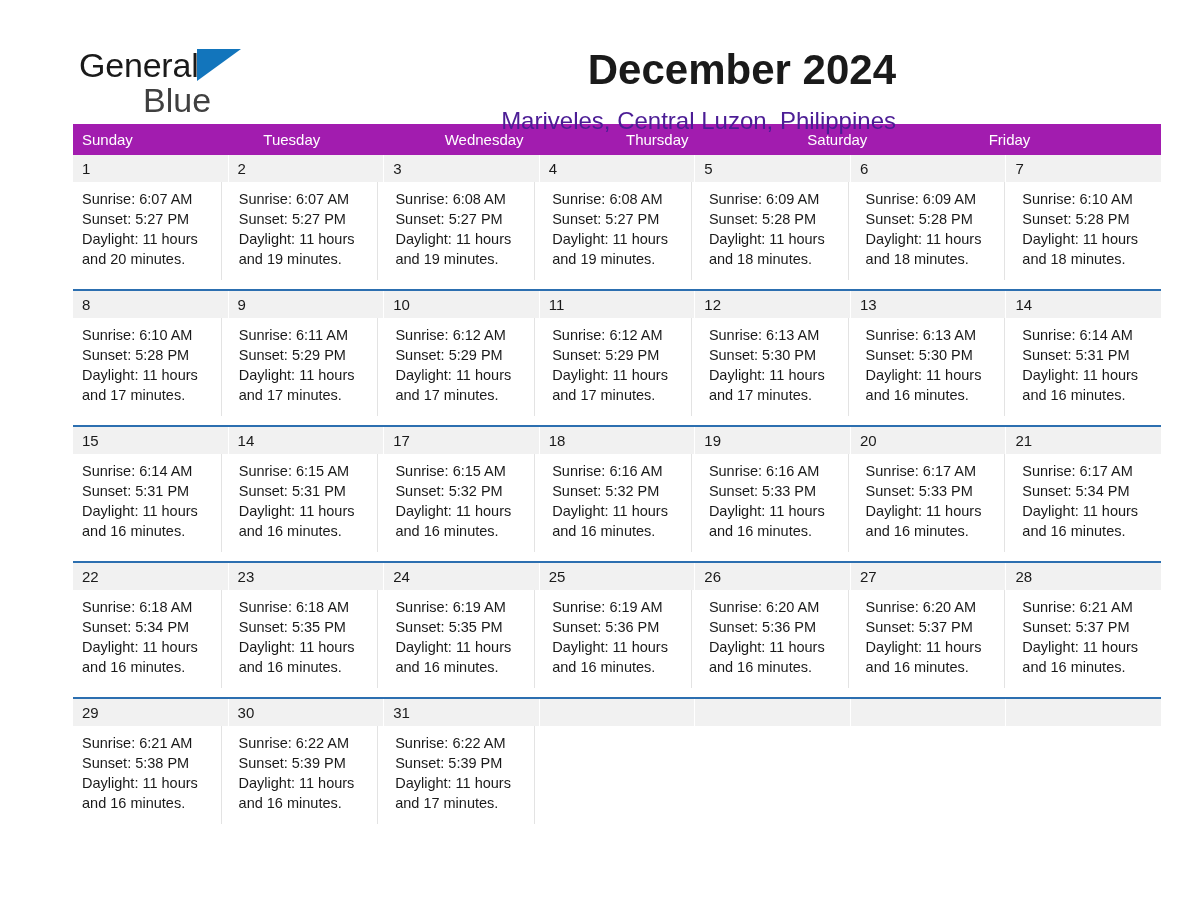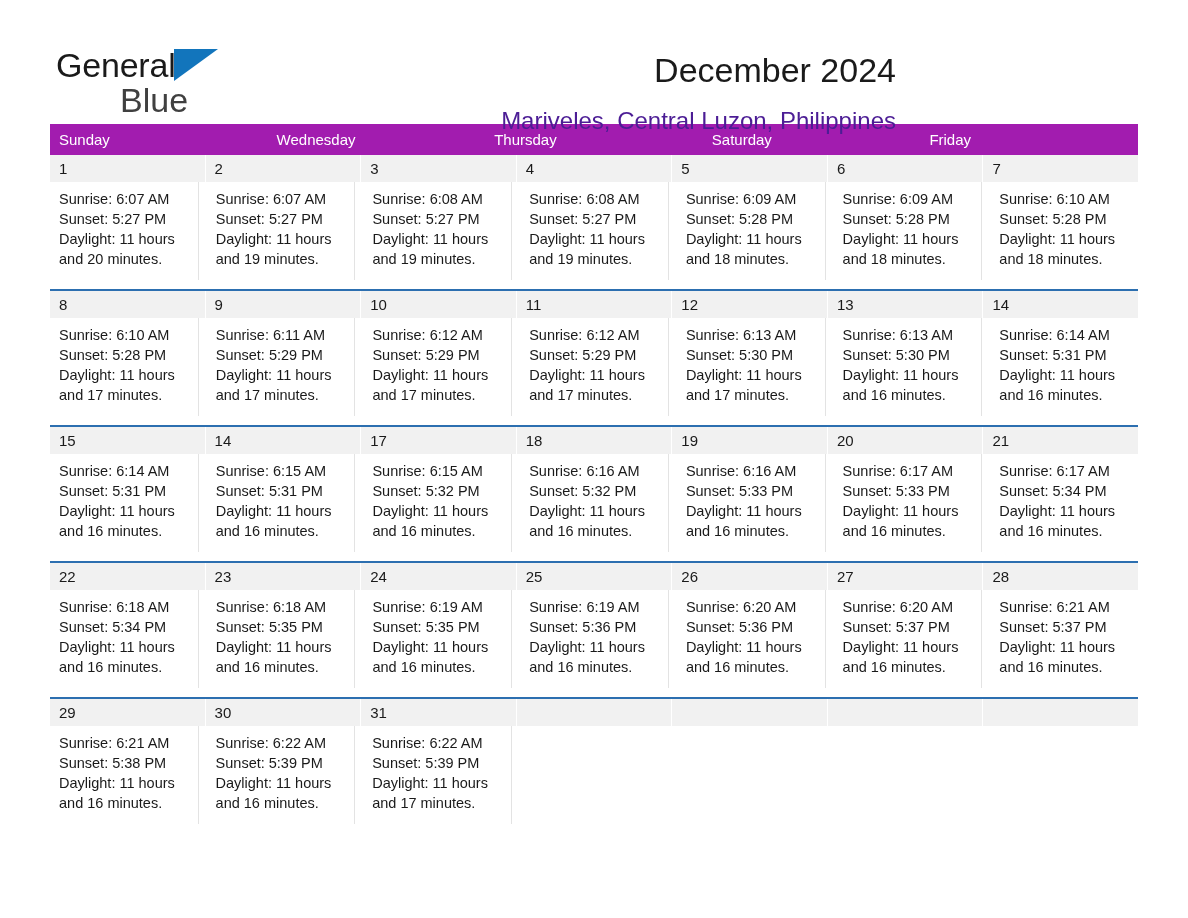--- a/index.html
+++ b/index.html
@@ -12,20 +12,21 @@
     height: 918px;
     font-family: "Liberation Sans", sans-serif;
     color: #000000;
     overflow: hidden;
   }
   .page {
     position: relative;
     width: 952px;
     height: 918px;
     box-sizing: border-box;
+    padding-left: 23px;
   }
 
   
   .header {
     position: relative;
     height: 110px;
     padding: 44px 52px 0 56px;
     box-sizing: border-box;
   }
   .brand {
@@ -63,23 +64,23 @@
     margin-left: 64px;
     margin-top: -2px;
     white-space: nowrap;
   }
 
   .title-block {
     text-align: right;
     padding-right: 4px;
   }
   .cal-title {
-    font-size: 34px;
+    font-size: 42px;
     line-height: 52px;
-    font-weight: 400;
+    font-weight: 700;
     color: #1a1a1a;
     white-space: nowrap;
   }
   .cal-subtitle {
     margin-top: 10px;
     font-size: 24px;
     line-height: 30px;
     font-weight: 400;
     color: #4c1d95;
     white-space: nowrap;
@@ -171,20 +172,21 @@
     <div class="title-block">
       <div class="cal-title">December 2024</div>
       <div class="cal-subtitle">Mariveles, Central Luzon, Philippines</div>
     </div>
   </div>
 
   <div class="calendar">
 
     <div class="week-head">
       <div class="dow">Sunday</div>
+      <div class="dow">Tuesday</div>
       <div class="dow">Wednesday</div>
       <div class="dow">Thursday</div>
       <div class="dow">Saturday</div>
       <div class="dow">Friday</div>
     </div>
 
     <div id="weeks-container">
         <div class="week">
           <div class="week-datebar">
             <div class="dcell">1</div>

